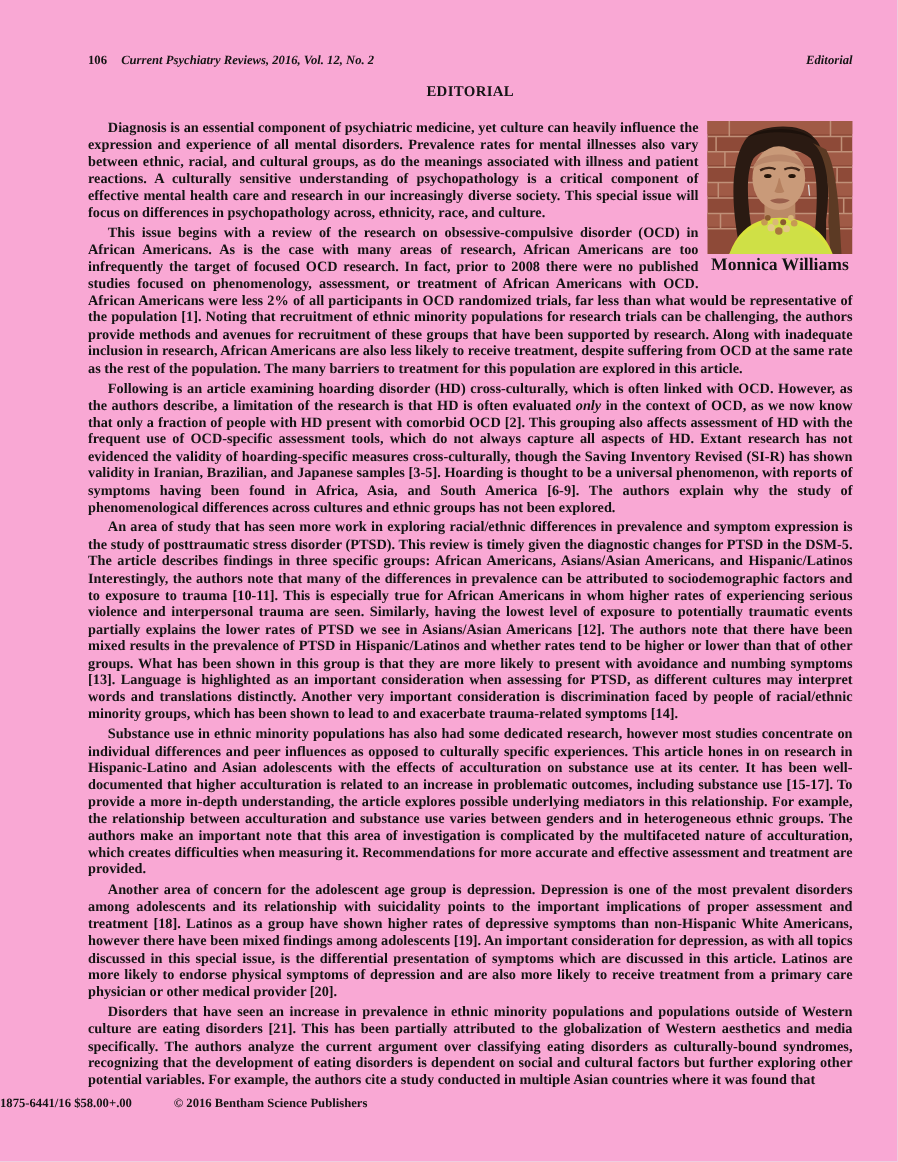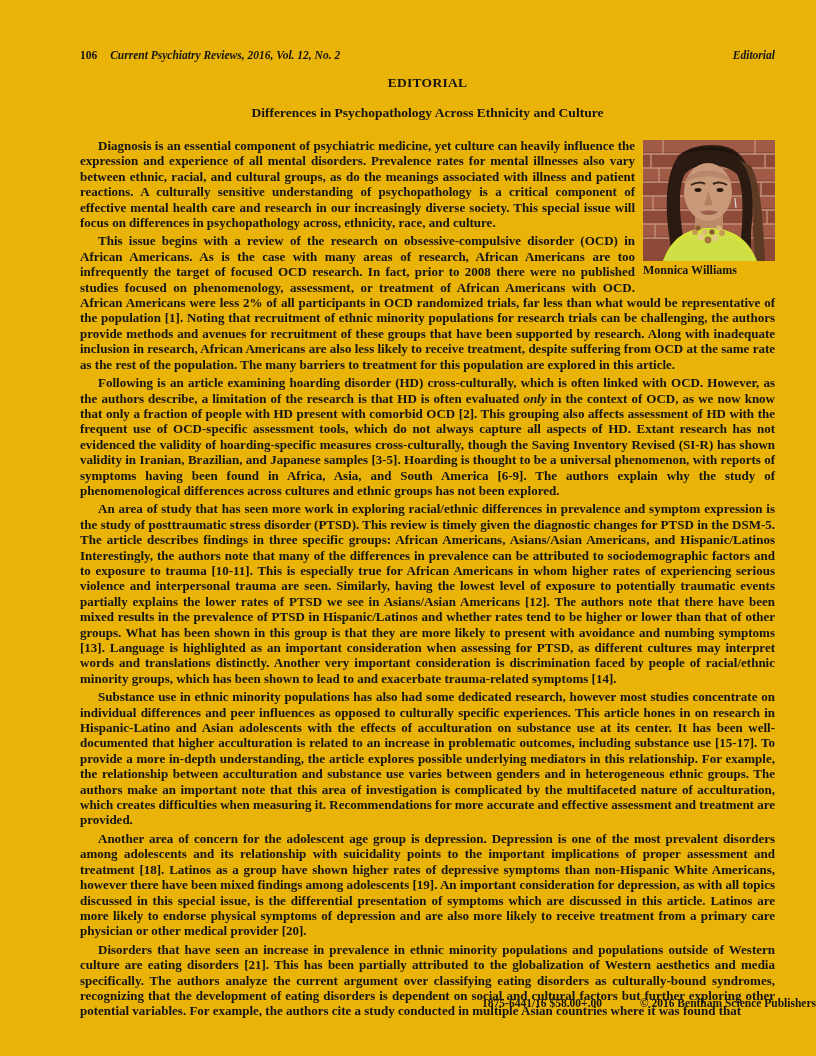--- a/index.html
+++ b/index.html
@@ -1,21 +1,21 @@
 <!DOCTYPE html>
 <html><head>
 <meta charset="utf-8">
 <style>
   html,body { margin:0; padding:0; background:#e8e8e8; }
   .page {
     position: relative;
     width: 816px;
     height: 1056px;
     margin: 0 auto;
-    background: #eab308;
+    background: #f9a8d4;
     font-family: "Liberation Serif", "DejaVu Serif", serif;
     color: #141414;
     overflow: hidden;
     box-sizing: border-box;
     padding: 49px 41px 0 80px;
   }
   .running-head {
     display: flex;
     justify-content: space-between;
     align-items: baseline;
@@ -58,31 +58,32 @@
     width: 132px;
     margin: 2px 0 4px 8px;
   }
   .photo-frame {
     width: 132px;
     height: 121px;
     display: block;
   }
   .photo-caption {
     display: block;
+    text-align: center;
     font-weight: bold;
-    font-size: 12px;
+    font-size: 16px;
     margin-top: 2px;
     text-indent: 0;
   }
   .footer-line {
     position: absolute;
     top: 997px;
     left: 0;
     width: 816px;
-    text-align: right;
+    text-align: left;
     font-weight: bold;
     font-size: 11.5px;
   }
   .footer-line .issn { margin-right: 38px; }
   em.inline-italic { font-style: italic; }
 </style>
 </head>
 <body>
 
 <div class="page">
@@ -90,21 +91,20 @@
   <div class="running-head">
     <span class="left">
       <span class="pagenum">106</span>
       <span class="journal">Current Psychiatry Reviews, 2016, Vol. 12, No. 2</span>
     </span>
     <span class="section-right">Editorial</span>
   </div>
 
   <div class="section-heading">EDITORIAL</div>
 
-  <div class="article-title">Differences in Psychopathology Across Ethnicity and Culture</div>
 
   <div class="article-body">
 
     <div class="photo-float">
       <svg class="photo-frame" viewBox="0 0 132 121" preserveAspectRatio="none" xmlns="http://www.w3.org/2000/svg">
 
         <rect x="0" y="0" width="132" height="121" fill="#8e4a38"></rect>
         <g fill="#a05a46">
           <rect x="0" y="0" width="132" height="12"></rect>
           <rect x="0" y="28" width="132" height="12"></rect>

